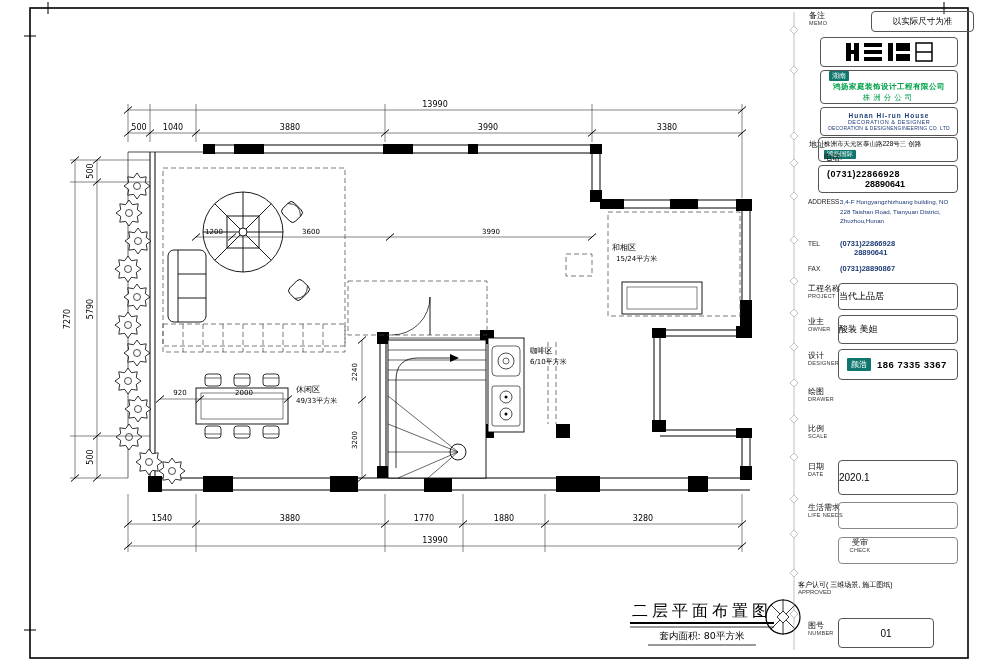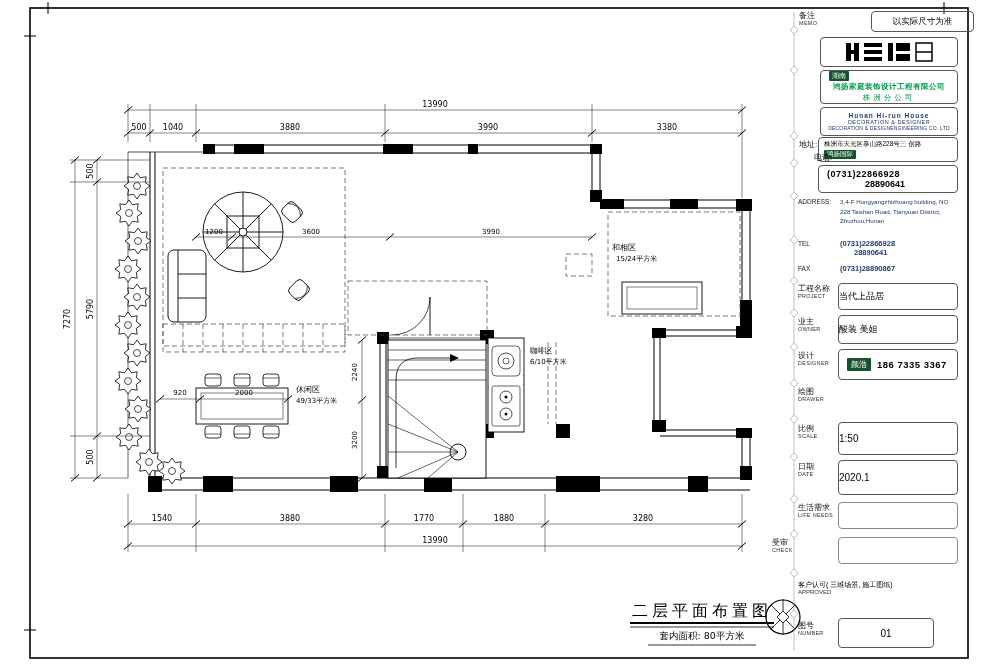--- a/index.html
+++ b/index.html
@@ -1,32 +1,32 @@
 <!DOCTYPE html>
 <html><head>
 <meta charset="utf-8">
 <style>
   html,body{margin:0;padding:0;background:#fff;}
   .page{position:relative;width:1000px;height:666px;background:#fff;overflow:hidden;
         font-family:"Liberation Sans","DejaVu Sans",sans-serif;color:#000;}
   svg{position:absolute;left:0;top:0;}
   svg text{font-family:"DejaVu Sans","Liberation Sans",sans-serif;fill:#000;}
   .abs{position:absolute;}
-  .tb-label{width:44px;line-height:1.05;}
+  .tb-label{width:44px;line-height:1.05;margin-left:10px;}
   .tb-label .cn{font-size:8px;color:#111;}
   .tb-label .en{font-size:5.5px;color:#333;margin-top:1px;letter-spacing:.3px;}
   .tb-label .en-big{font-size:6.5px;color:#222;}
   .tb-box{border:1px solid #555;border-radius:4px;box-sizing:border-box;
           display:flex;align-items:center;font-size:9px;background:transparent;}
   .tb-box.center{justify-content:center;}
   .tb-box.padded{}
   .memo-v{font-size:8.5px;}
   .brand-box{flex-direction:column;justify-content:center;gap:1px;}
   .green{color:#00A14B;}
-  .gbadge{display:inline-block;background:#14532d;color:#fff;border-radius:1px;padding:0 3px;}
+  .gbadge{display:inline-block;background:#0f766e;color:#fff;border-radius:1px;padding:0 3px;}
   .brand-region{font-size:7px;align-self:flex-start;margin-left:8px;}
   .brand-company{font-size:7.5px;font-weight:bold;letter-spacing:.5px;text-align:right;}
   .brand-branch{font-size:7.5px;letter-spacing:3px;}
   .en-box{flex-direction:column;justify-content:center;}
   .navy{color:#1d3a77;}
   .enl1{font-size:6.5px;font-weight:bold;letter-spacing:1px;}
   .enl2{font-size:5.5px;letter-spacing:.5px;}
   .enl3{font-size:5px;letter-spacing:.2px;}
   .addr-box{flex-direction:column;align-items:flex-start;justify-content:center;padding-left:5px;gap:1px;}
   .addr-l1{font-size:6.5px;}
@@ -464,39 +464,36 @@
 
 <div class="abs tb-label" style="left:798px;top:388px;">
   <div class="cn">绘图</div>
   <div class="en">DRAWER</div>
 </div>
 
 <div class="abs tb-label" style="left:798px;top:425px;">
   <div class="cn">比例</div>
   <div class="en">SCALE</div>
 </div>
-<div class="abs tb-box padded" style="left:838px;top:422px;width:120px;height:33px;">
-  <span class="val-big">1:50</span>
-</div>
 
 <div class="abs tb-label" style="left:798px;top:463px;">
   <div class="cn">日期</div>
   <div class="en">DATE</div>
 </div>
 <div class="abs tb-box padded" style="left:838px;top:460px;width:120px;height:35px;">
   <span class="val-big">2020.1</span>
 </div>
 
 <div class="abs tb-label" style="left:798px;top:504px;">
   <div class="cn">生活需求</div>
   <div class="en">LIFE NEEDS</div>
 </div>
 <div class="abs tb-box" style="left:838px;top:502px;width:120px;height:27px;border-color:#888;"></div>
 
-<div class="abs tb-label" style="left:772px;top:539px;">
+<div class="abs tb-label" style="left:828px;top:539px;text-align:center;">
   <div class="cn">受审</div>
   <div class="en">CHECK</div>
 </div>
 <div class="abs tb-box" style="left:838px;top:537px;width:120px;height:27px;border-color:#888;"></div>
 
 <div class="abs appr" style="left:798px;top:580px;">
   <div class="cn">客户认可( 三维场景, 施工图纸)</div>
   <div class="en">APPROVED</div>
 </div>
 

